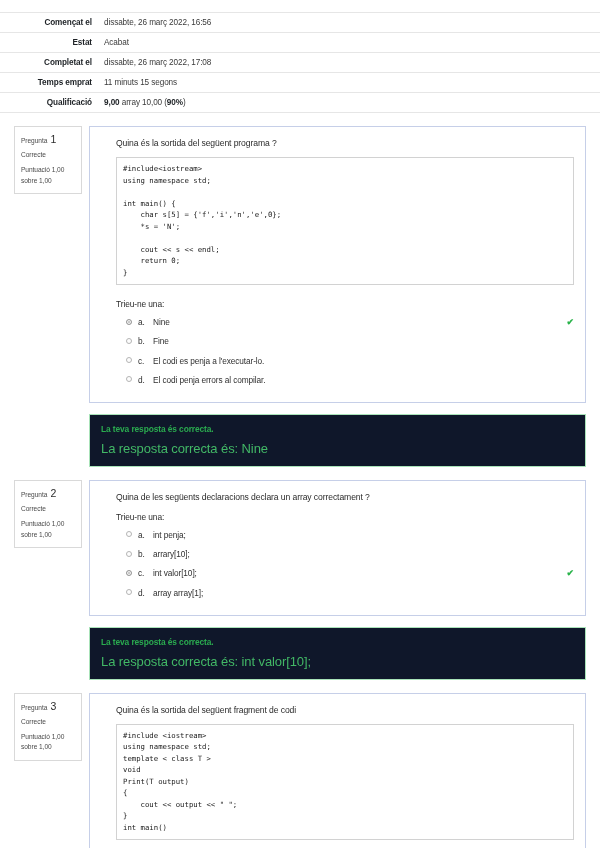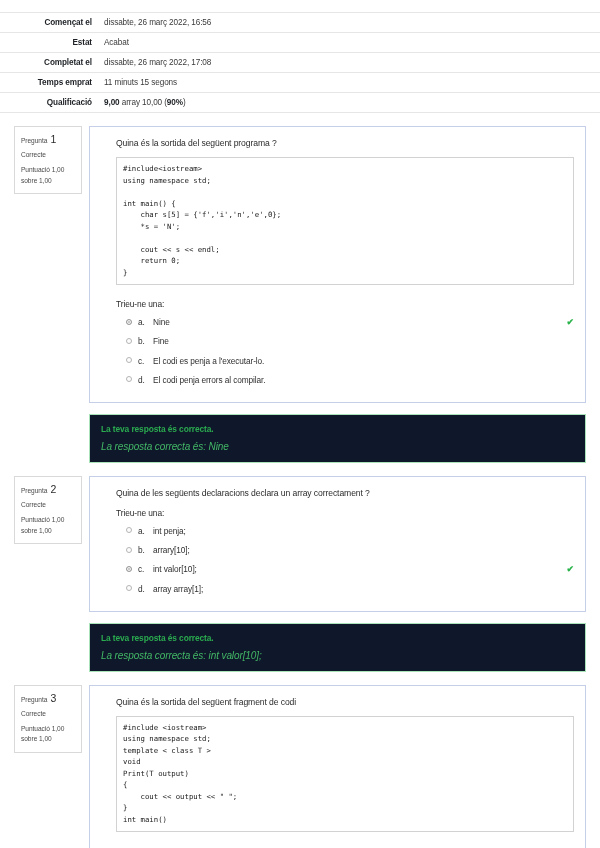--- a/index.html
+++ b/index.html
@@ -185,23 +185,22 @@
   }
   .fb-title {
     color: #2aab4f;
     font-weight: bold;
     font-size: 8.4px;
     letter-spacing: -0.1px;
     margin-bottom: 7px;
   }
   .fb-text {
     color: #42b866;
-    font-size: 10px;
-    letter-spacing: -0.1px;
-    font-style: italic;
+    font-size: 13px;
+    letter-spacing: -0.1px;
   }
 </style>
 </head>
 <body>
 
 <table class="summary-table">
   <tbody>
     <tr>
       <th>Començat el</th>
       <td>dissabte, 26 març 2022, 16:56</td>

